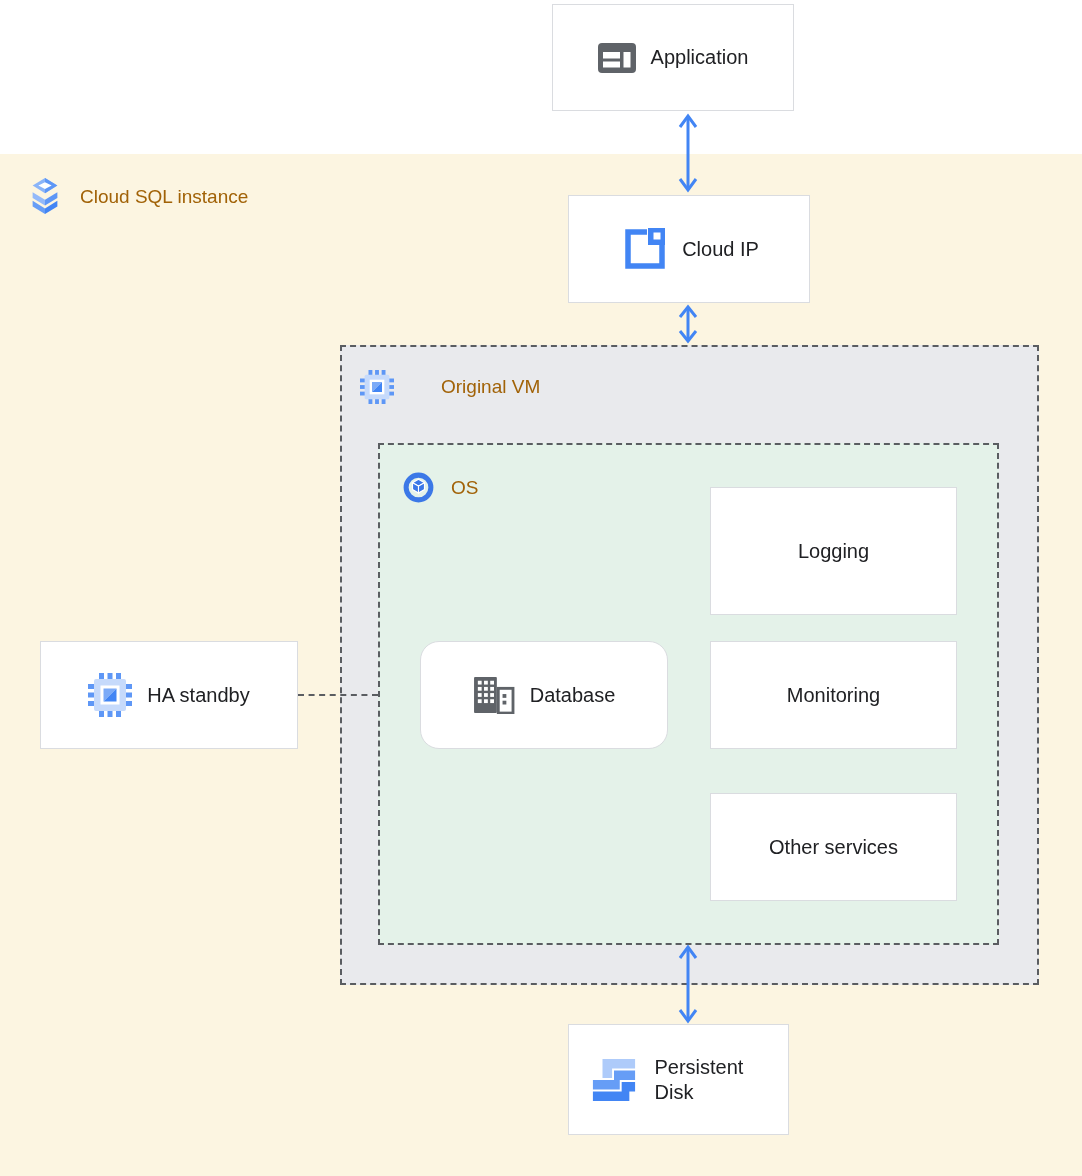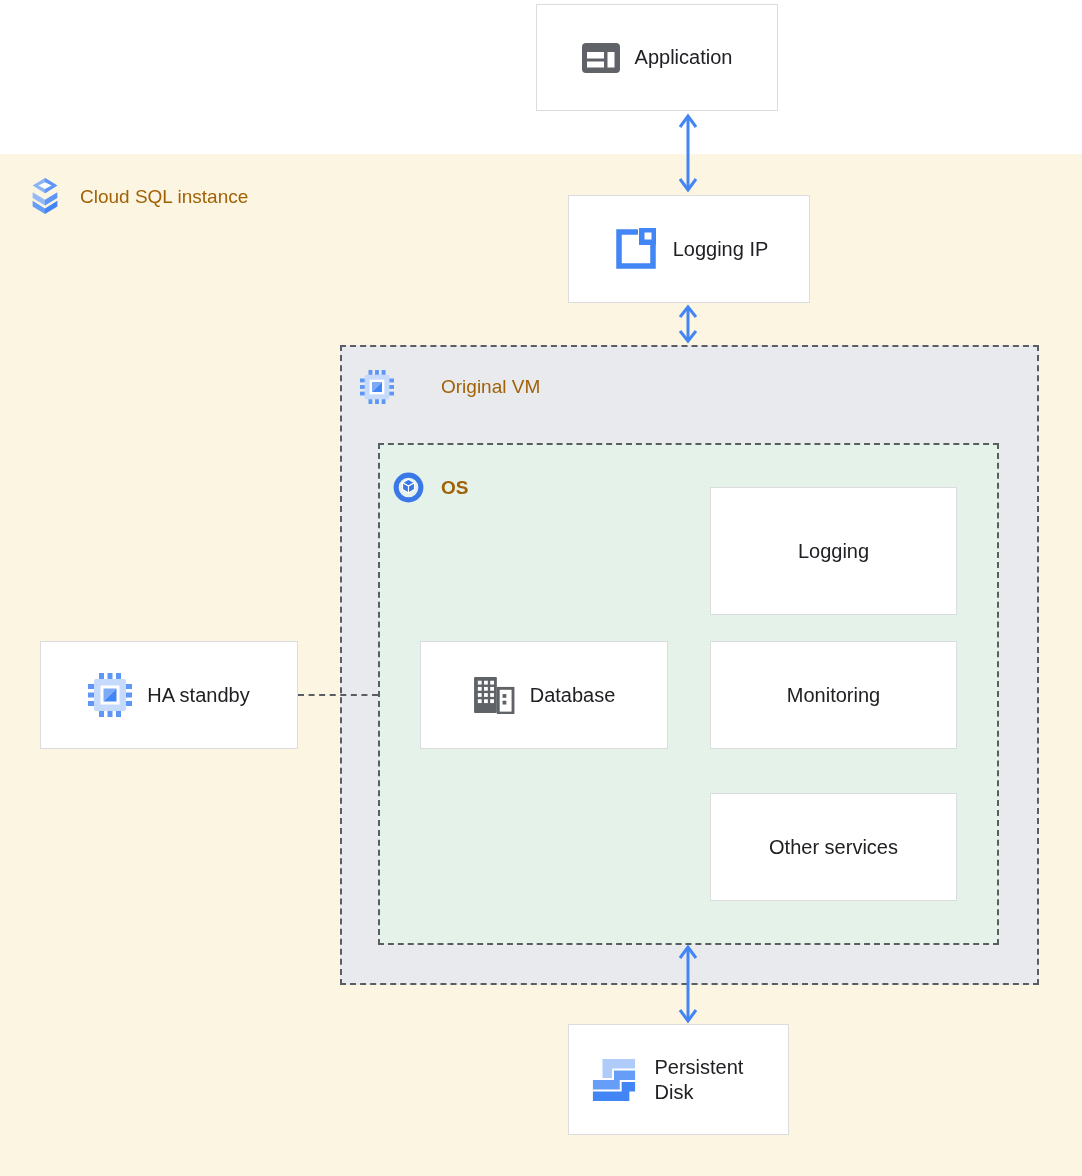--- a/index.html
+++ b/index.html
@@ -10,36 +10,36 @@
   .yellow-region{position:absolute;left:0;top:154px;width:1082px;height:1022px;background:#FCF5E1;}
   .group-box{position:absolute;border:2px dashed #5A5D61;box-sizing:border-box;}
   .vm-box{left:340px;top:345px;width:699px;height:640px;background:#E9EAED;}
   .os-box{left:378px;top:443px;width:621px;height:502px;background:#E4F2E9;}
   .node{
     position:absolute;background:#ffffff;border:1px solid #DADCE0;box-sizing:border-box;
     display:flex;align-items:center;justify-content:center;gap:15px;
     color:#202124;font-size:20px;line-height:1.25;
   }
   .node .lbl{white-space:nowrap;}
-  .node-application{left:536px;top:4px;width:242px;height:107px;}
+  .node-application{left:552px;top:4px;width:242px;height:107px;}
   .node-static-ip{left:568px;top:195px;width:242px;height:108px;}
   .node-logging{left:710px;top:487px;width:247px;height:128px;}
-  .node-database{left:420px;top:641px;width:248px;height:108px;}
+  .node-database{left:420px;top:641px;width:248px;height:108px;border-radius:19px;}
   .node-monitoring{left:710px;top:641px;width:247px;height:108px;}
   .node-other-services{left:710px;top:793px;width:247px;height:108px;}
   .node-ha-standby{left:40px;top:641px;width:258px;height:108px;}
   .node-persistent-disk{left:568px;top:1024px;width:221px;height:111px;gap:18px;}
   .node-persistent-disk .lbl{white-space:normal;width:112px;}
   .group-label{
     position:absolute;display:flex;align-items:center;gap:16px;
     color:#a16207;font-size:19px;white-space:nowrap;
   }
   .label-cloud-sql{left:26px;top:176px;}
   .label-original-vm{left:360px;top:370px;gap:47px;}
-  .label-os{left:392px;top:471px;font-weight:bold;}
+  .label-os{left:402px;top:471px;}
   .arrow{position:absolute;}
   .arrow-1{left:676px;top:113px;}
   .arrow-2{left:676px;top:304px;}
   .arrow-3{left:676px;top:944px;}
   .dashed-connector{
     position:absolute;left:298px;top:694px;width:80px;height:0;
     border-top:2px dashed #5A5D61;
   }
   svg{display:block;}
 </style>
@@ -78,21 +78,21 @@
     <polyline points="4,14 12,3 20,14" fill="none" stroke="#4285F4" stroke-width="3"></polyline>
     <polyline points="4,66 12,77 20,66" fill="none" stroke="#4285F4" stroke-width="3"></polyline>
   </svg>
 
   <div class="node node-static-ip">
     <svg width="48" height="48" viewBox="0 0 48 48">
       <path d="M28,7 H9 V41 H43 V20" fill="none" stroke="#4285F4" stroke-width="5.5"></path>
       <rect x="29" y="3" width="17" height="17" fill="#4285F4"></rect>
       <rect x="34.5" y="7.5" width="7" height="7" fill="#FFFFFF"></rect>
     </svg>
-    <span class="lbl">Logging IP</span>
+    <span class="lbl">Cloud IP</span>
   </div>
 
   <svg class="arrow arrow-2" width="24" height="40" viewBox="0 0 24 40">
     <line x1="12" y1="4" x2="12" y2="36" stroke="#4285F4" stroke-width="3"></line>
     <polyline points="4,13 12,3 20,13" fill="none" stroke="#4285F4" stroke-width="3"></polyline>
     <polyline points="4,27 12,37 20,27" fill="none" stroke="#4285F4" stroke-width="3"></polyline>
   </svg>
 
   <div class="group-box vm-box"></div>
 

